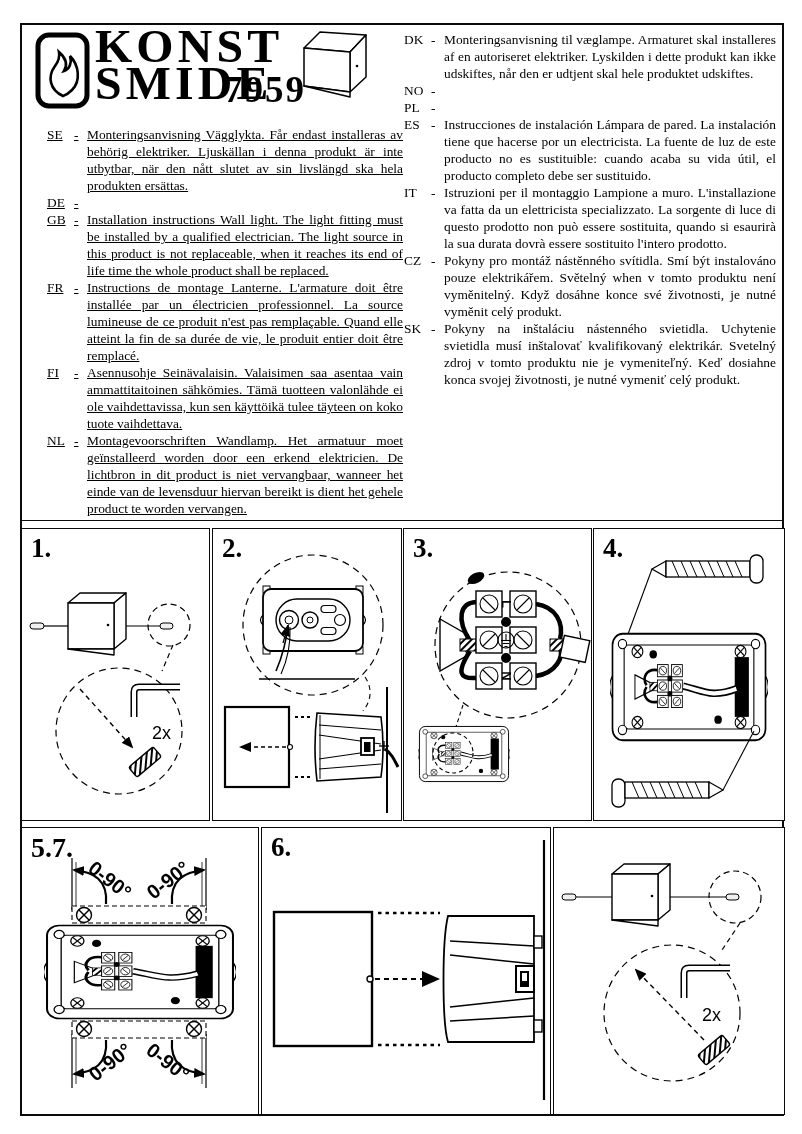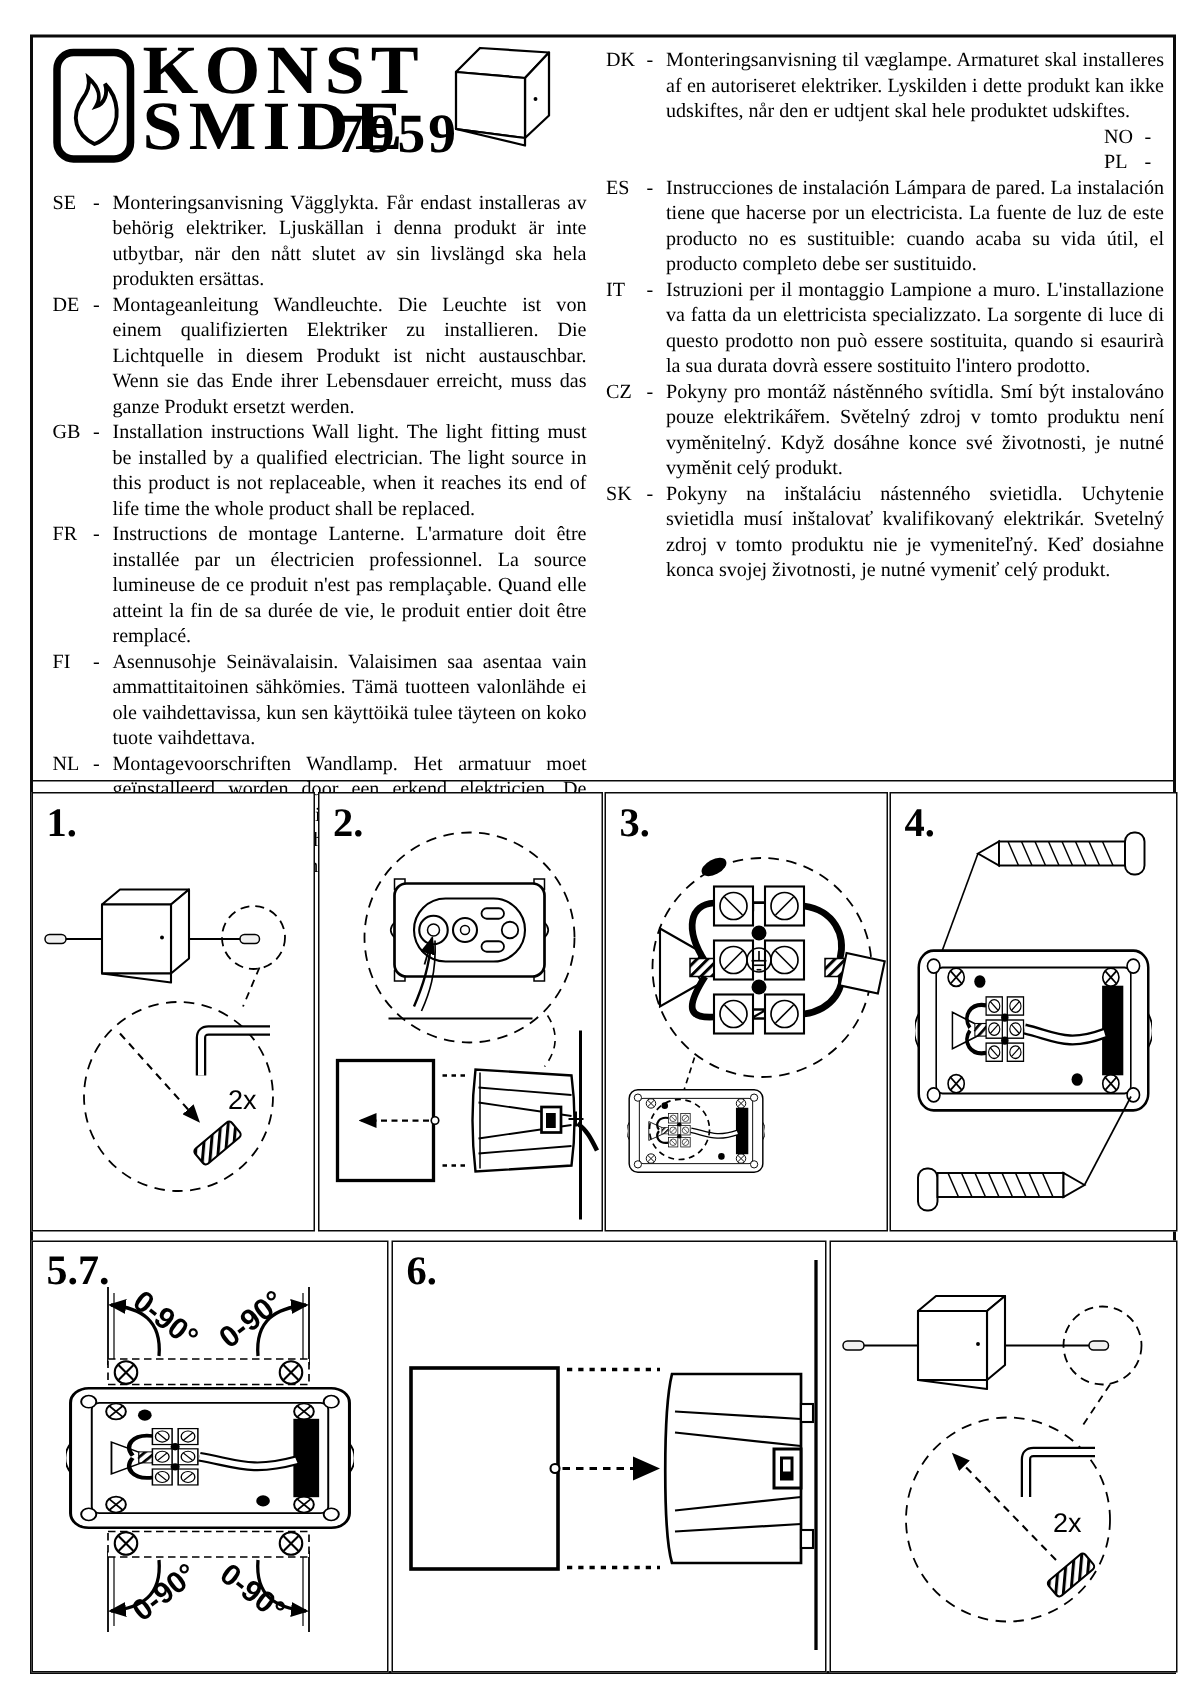--- a/index.html
+++ b/index.html
@@ -7,23 +7,23 @@
   .page-border{position:absolute;left:20px;top:23px;width:760px;height:1089px;border:2px solid #0a0a0a;background:#fff;}
   .section-divider{position:absolute;left:20px;top:520px;width:764px;height:0;border-top:1.6px solid #0a0a0a;}
   
   .logo-flame{position:absolute;left:34px;top:32px;}
   .brand{position:absolute;left:95px;top:28px;font-weight:bold;font-size:46px;line-height:37px;letter-spacing:4px;transform:scaleX(1.04);transform-origin:left top;white-space:nowrap;}
   .reg{position:absolute;left:322px;top:30px;font-size:15px;font-weight:bold;}
   .model{position:absolute;left:224px;top:68px;font-size:37px;font-weight:bold;letter-spacing:2px;text-align:right;}
   .lamp-hdr{position:absolute;left:294px;top:24px;}
   
   .col{position:absolute;font-size:13.4px;line-height:17px;}
-  .col-left{left:35px;top:126px;width:356px;}
+  .col-left{left:47px;top:126px;width:356px;text-decoration:underline;}
   .col-right{left:404px;top:31px;width:372px;}
-  .sec{display:flex;align-items:flex-start;justify-content:flex-end;}
+  .sec{display:flex;align-items:flex-start;}
   .code{flex:none;width:27px;}
   .dash{flex:none;width:13px;}
   .txt{flex:1;margin:0;text-align:justify;}
   
   .panel{position:absolute;border:1.5px solid #0a0a0a;background:#fff;}
   .panel svg{position:absolute;left:0;top:0;}
   .pnum{position:absolute;left:9px;top:4px;font-size:27px;font-weight:bold;font-family:"Liberation Serif",serif;z-index:3;}
   svg{overflow:visible;}
   svg text{font-family:"Liberation Sans",sans-serif;}
 </style>
@@ -136,21 +136,20 @@
 
 <div class="col col-left">
   <div class="sec">
       <span class="code">SE</span>
       <span class="dash">-</span>
       <p class="txt">Monteringsanvisning Vägglykta. Får endast installeras av behörig elektriker. Ljuskällan i denna produkt är inte utbytbar, när den nått slutet av sin livslängd ska hela produkten ersättas.</p>
     </div>
   <div class="sec">
       <span class="code">DE</span>
       <span class="dash">-</span>
-      <p class="txt">Montageanleitung Wandleuchte. Die Leuchte ist von einem qualifizierten Elektriker zu installieren. Die Lichtquelle in diesem Produkt ist nicht austauschbar. Wenn sie das Ende ihrer Lebensdauer erreicht, muss das ganze Produkt ersetzt werden.</p>
     </div>
   <div class="sec">
       <span class="code">GB</span>
       <span class="dash">-</span>
       <p class="txt">Installation instructions Wall light. The light fitting must be installed by a qualified electrician. The light source in this product is not replaceable, when it reaches its end of life time the whole product shall be replaced.</p>
     </div>
   <div class="sec">
       <span class="code">FR</span>
       <span class="dash">-</span>
       <p class="txt">Instructions de montage Lanterne. L'armature doit être installée par un électricien professionnel. La source lumineuse de ce produit n'est pas remplaçable. Quand elle atteint la fin de sa durée de vie, le produit entier doit être remplacé.</p>
@@ -186,21 +185,21 @@
       <p class="txt">Instrucciones de instalación Lámpara de pared. La instalación tiene que hacerse por un electricista. La fuente de luz de este producto no es sustituible: cuando acaba su vida útil, el producto completo debe ser sustituido.</p>
     </div>
   <div class="sec">
       <span class="code">IT</span>
       <span class="dash">-</span>
       <p class="txt">Istruzioni per il montaggio Lampione a muro. L'installazione va fatta da un elettricista specializzato. La sorgente di luce di questo prodotto non può essere sostituita, quando si esaurirà la sua durata dovrà essere sostituito l'intero prodotto.</p>
     </div>
   <div class="sec">
       <span class="code">CZ</span>
       <span class="dash">-</span>
-      <p class="txt">Pokyny pro montáž nástěnného svítidla. Smí být instalováno pouze elektrikářem. Světelný zdroj v tomto produktu není vyměnitelný. Když dosáhne konce své životnosti, je nutné vyměnit celý produkt.</p>
+      <p class="txt">Pokyny pro montáž nástěnného svítidla. Smí být instalováno pouze elektrikářem. Světelný when v tomto produktu není vyměnitelný. Když dosáhne konce své životnosti, je nutné vyměnit celý produkt.</p>
     </div>
   <div class="sec">
       <span class="code">SK</span>
       <span class="dash">-</span>
       <p class="txt">Pokyny na inštaláciu nástenného svietidla. Uchytenie svietidla musí inštalovať kvalifikovaný elektrikár. Svetelný zdroj v tomto produktu nie je vymeniteľný. Keď dosiahne konca svojej životnosti, je nutné vymeniť celý produkt.</p>
     </div>
 </div>
 
 <div class="section-divider"></div>
 

